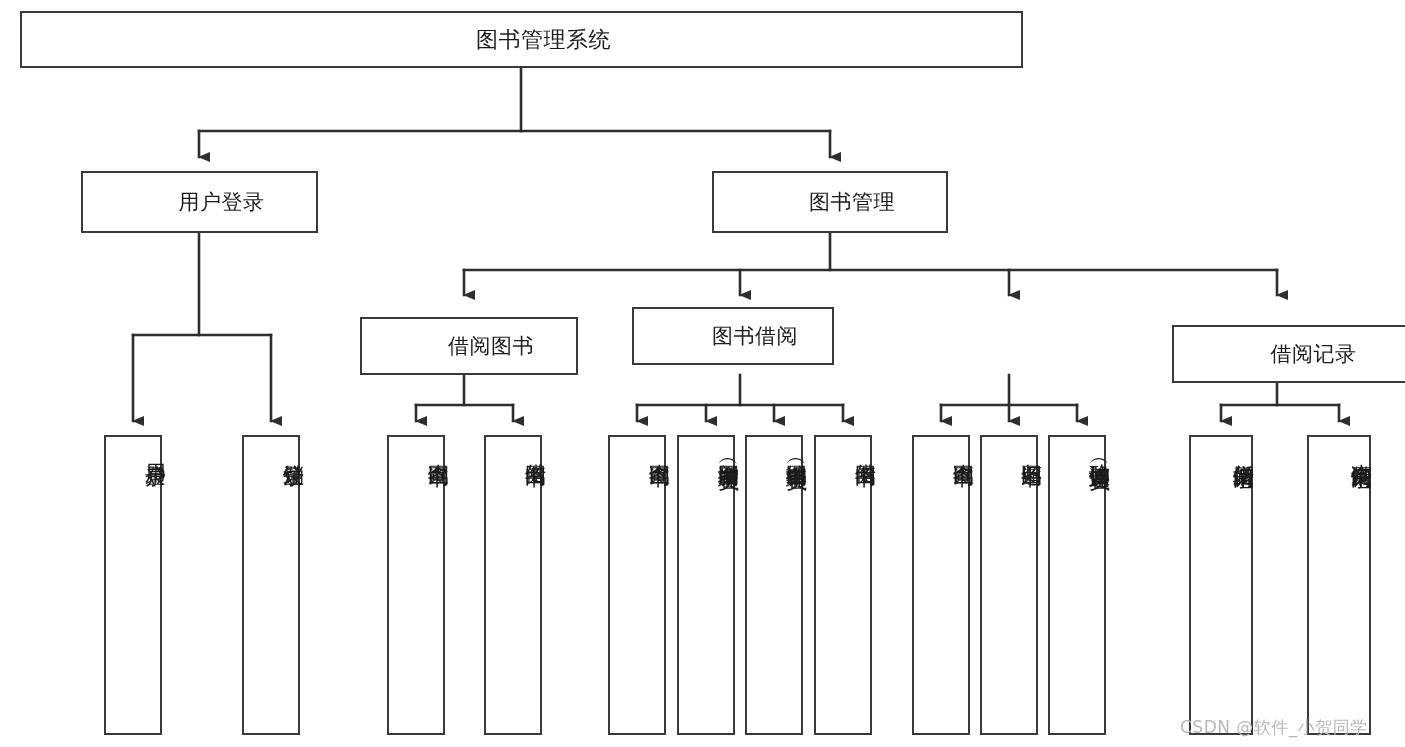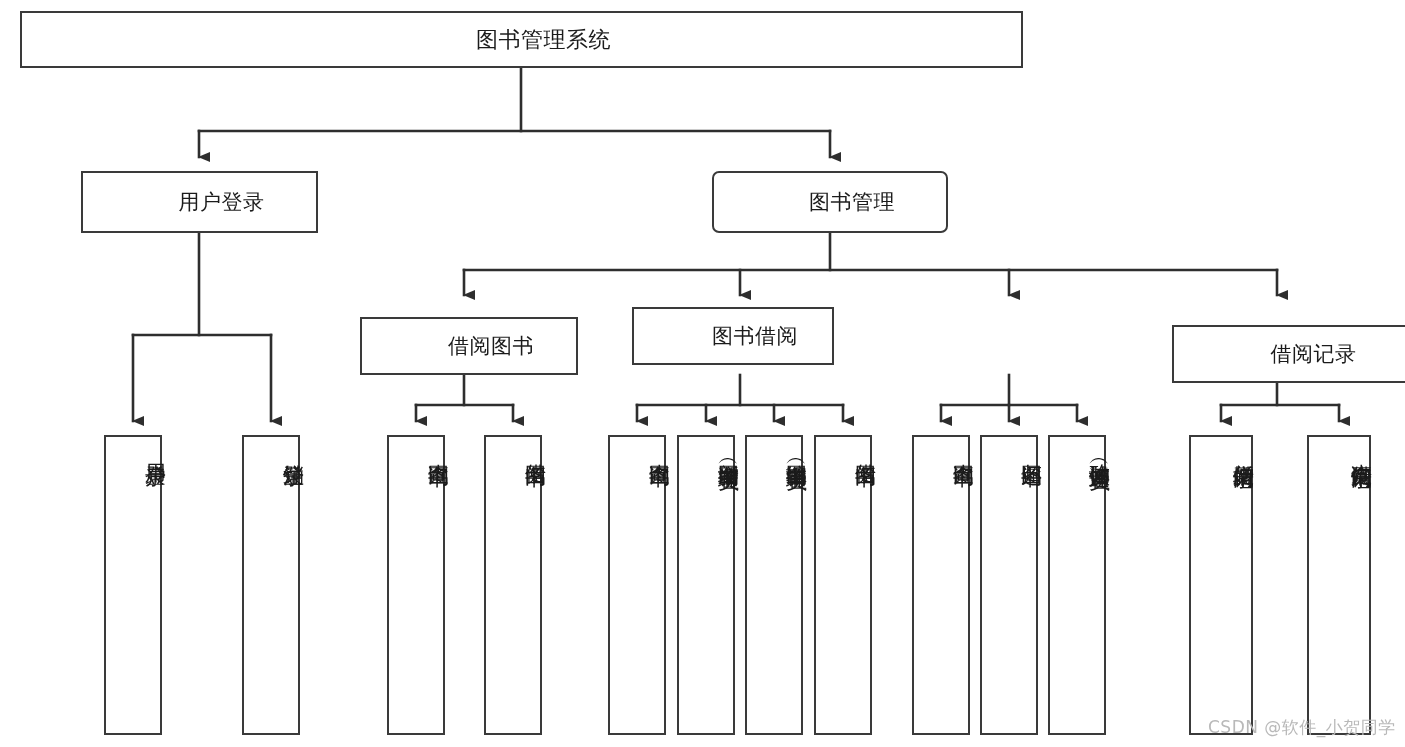--- a/index.html
+++ b/index.html
@@ -126,21 +126,21 @@
   </svg>
 
   <div class="node root horiz" style="left:20px; top:11px; width:1003px; height:57px;">
     <span class="label">图书管理系统</span>
   </div>
 
   <div class="node horiz" style="left:81px; top:171px; width:237px; height:62px;">
     <span class="label">用户登录</span>
   </div>
 
-  <div class="node horiz" style="left:712px; top:171px; width:236px; height:62px;border-radius:7px;">
+  <div class="node horiz" style="left:712px; top:171px; width:236px; height:62px;">
     <span class="label">图书管理</span>
   </div>
 
   <div class="node horiz" style="left:360px; top:317px; width:218px; height:58px;">
     <span class="label">借阅图书</span>
   </div>
 
   <div class="node horiz" style="left:632px; top:307px; width:202px; height:58px;">
     <span class="label">图书借阅</span>
   </div>
@@ -187,15 +187,15 @@
     <span class="label">确认归还（管理员）</span>
   </div>
 
   <div class="node vert" style="left:1189px; top:435px; width:64px; height:300px;">
     <span class="label">新增借阅记录</span>
   </div>
   <div class="node vert" style="left:1307px; top:435px; width:64px; height:300px;">
     <span class="label">查询借阅记录</span>
   </div>
 
-  <div class="watermark" style="left:1208px; top:716px;">CSDN @软件_小贺同学</div>
+  <div class="watermark" style="left:1180px; top:716px;">CSDN @软件_小贺同学</div>
 
 </div>
 
 </body></html>

